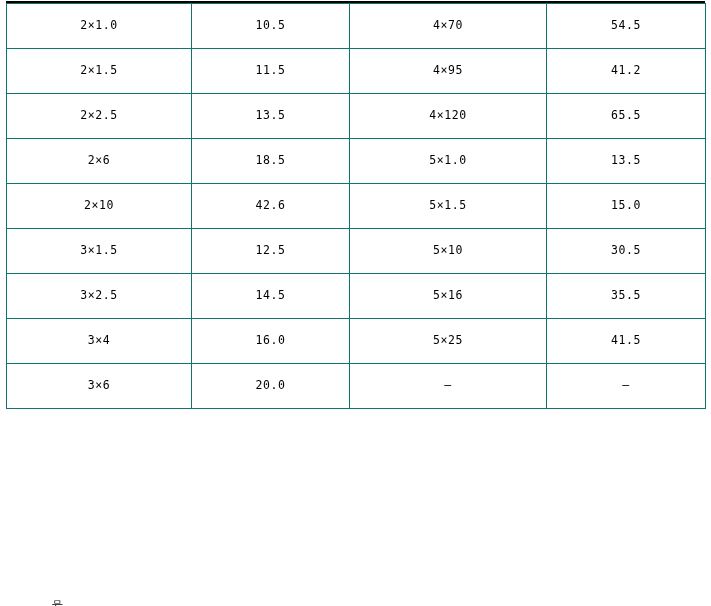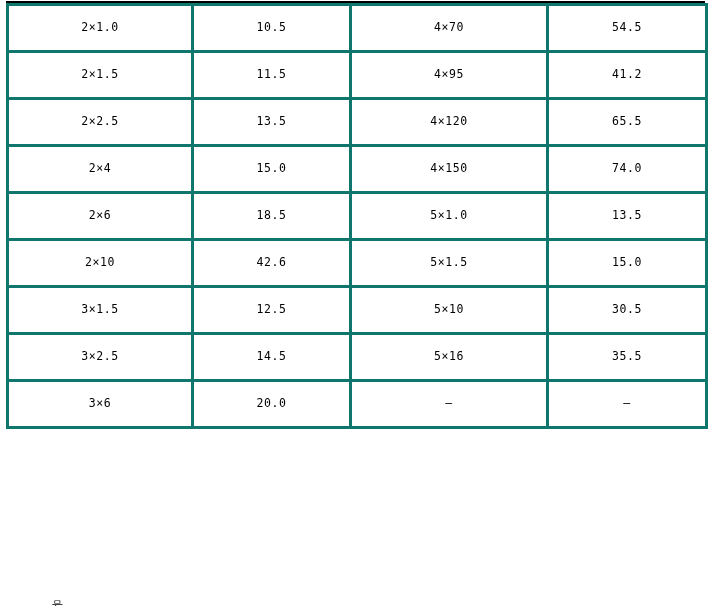--- a/index.html
+++ b/index.html
@@ -35,21 +35,21 @@
   .spec-table {
     position: absolute;
     left: 6px;
     top: 3px;
     width: 699px;
     border-collapse: collapse;
     table-layout: fixed;
   }
 
   .spec-table td {
-    border: 3px solid #0f766e;
+    border: 1px solid #0f766e;
     height: 44px;
     text-align: center;
     vertical-align: middle;
     font-size: 11.5px;
     letter-spacing: 0.6px;
     line-height: 1;
     padding: 0;
     color: #000000;
   }
 
@@ -104,26 +104,20 @@
           <td>4×95</td>
           <td>41.2</td>
         </tr>
         <tr>
           <td>2×2.5</td>
           <td>13.5</td>
           <td>4×120</td>
           <td>65.5</td>
         </tr>
         <tr>
-          <td>2×4</td>
-          <td>15.0</td>
-          <td>4×150</td>
-          <td>74.0</td>
-        </tr>
-        <tr>
           <td>2×6</td>
           <td>18.5</td>
           <td>5×1.0</td>
           <td>13.5</td>
         </tr>
         <tr>
           <td>2×10</td>
           <td>42.6</td>
           <td>5×1.5</td>
           <td>15.0</td>
@@ -134,20 +128,26 @@
           <td>5×10</td>
           <td>30.5</td>
         </tr>
         <tr>
           <td>3×2.5</td>
           <td>14.5</td>
           <td>5×16</td>
           <td>35.5</td>
         </tr>
         <tr>
+          <td>3×4</td>
+          <td>16.0</td>
+          <td>5×25</td>
+          <td>41.5</td>
+        </tr>
+        <tr>
           <td>3×6</td>
           <td>20.0</td>
           <td class="cell-dash">–</td>
           <td class="cell-dash">–</td>
         </tr>
       </tbody>
   </table>
 
   <div class="below-clip">号</div>
 

